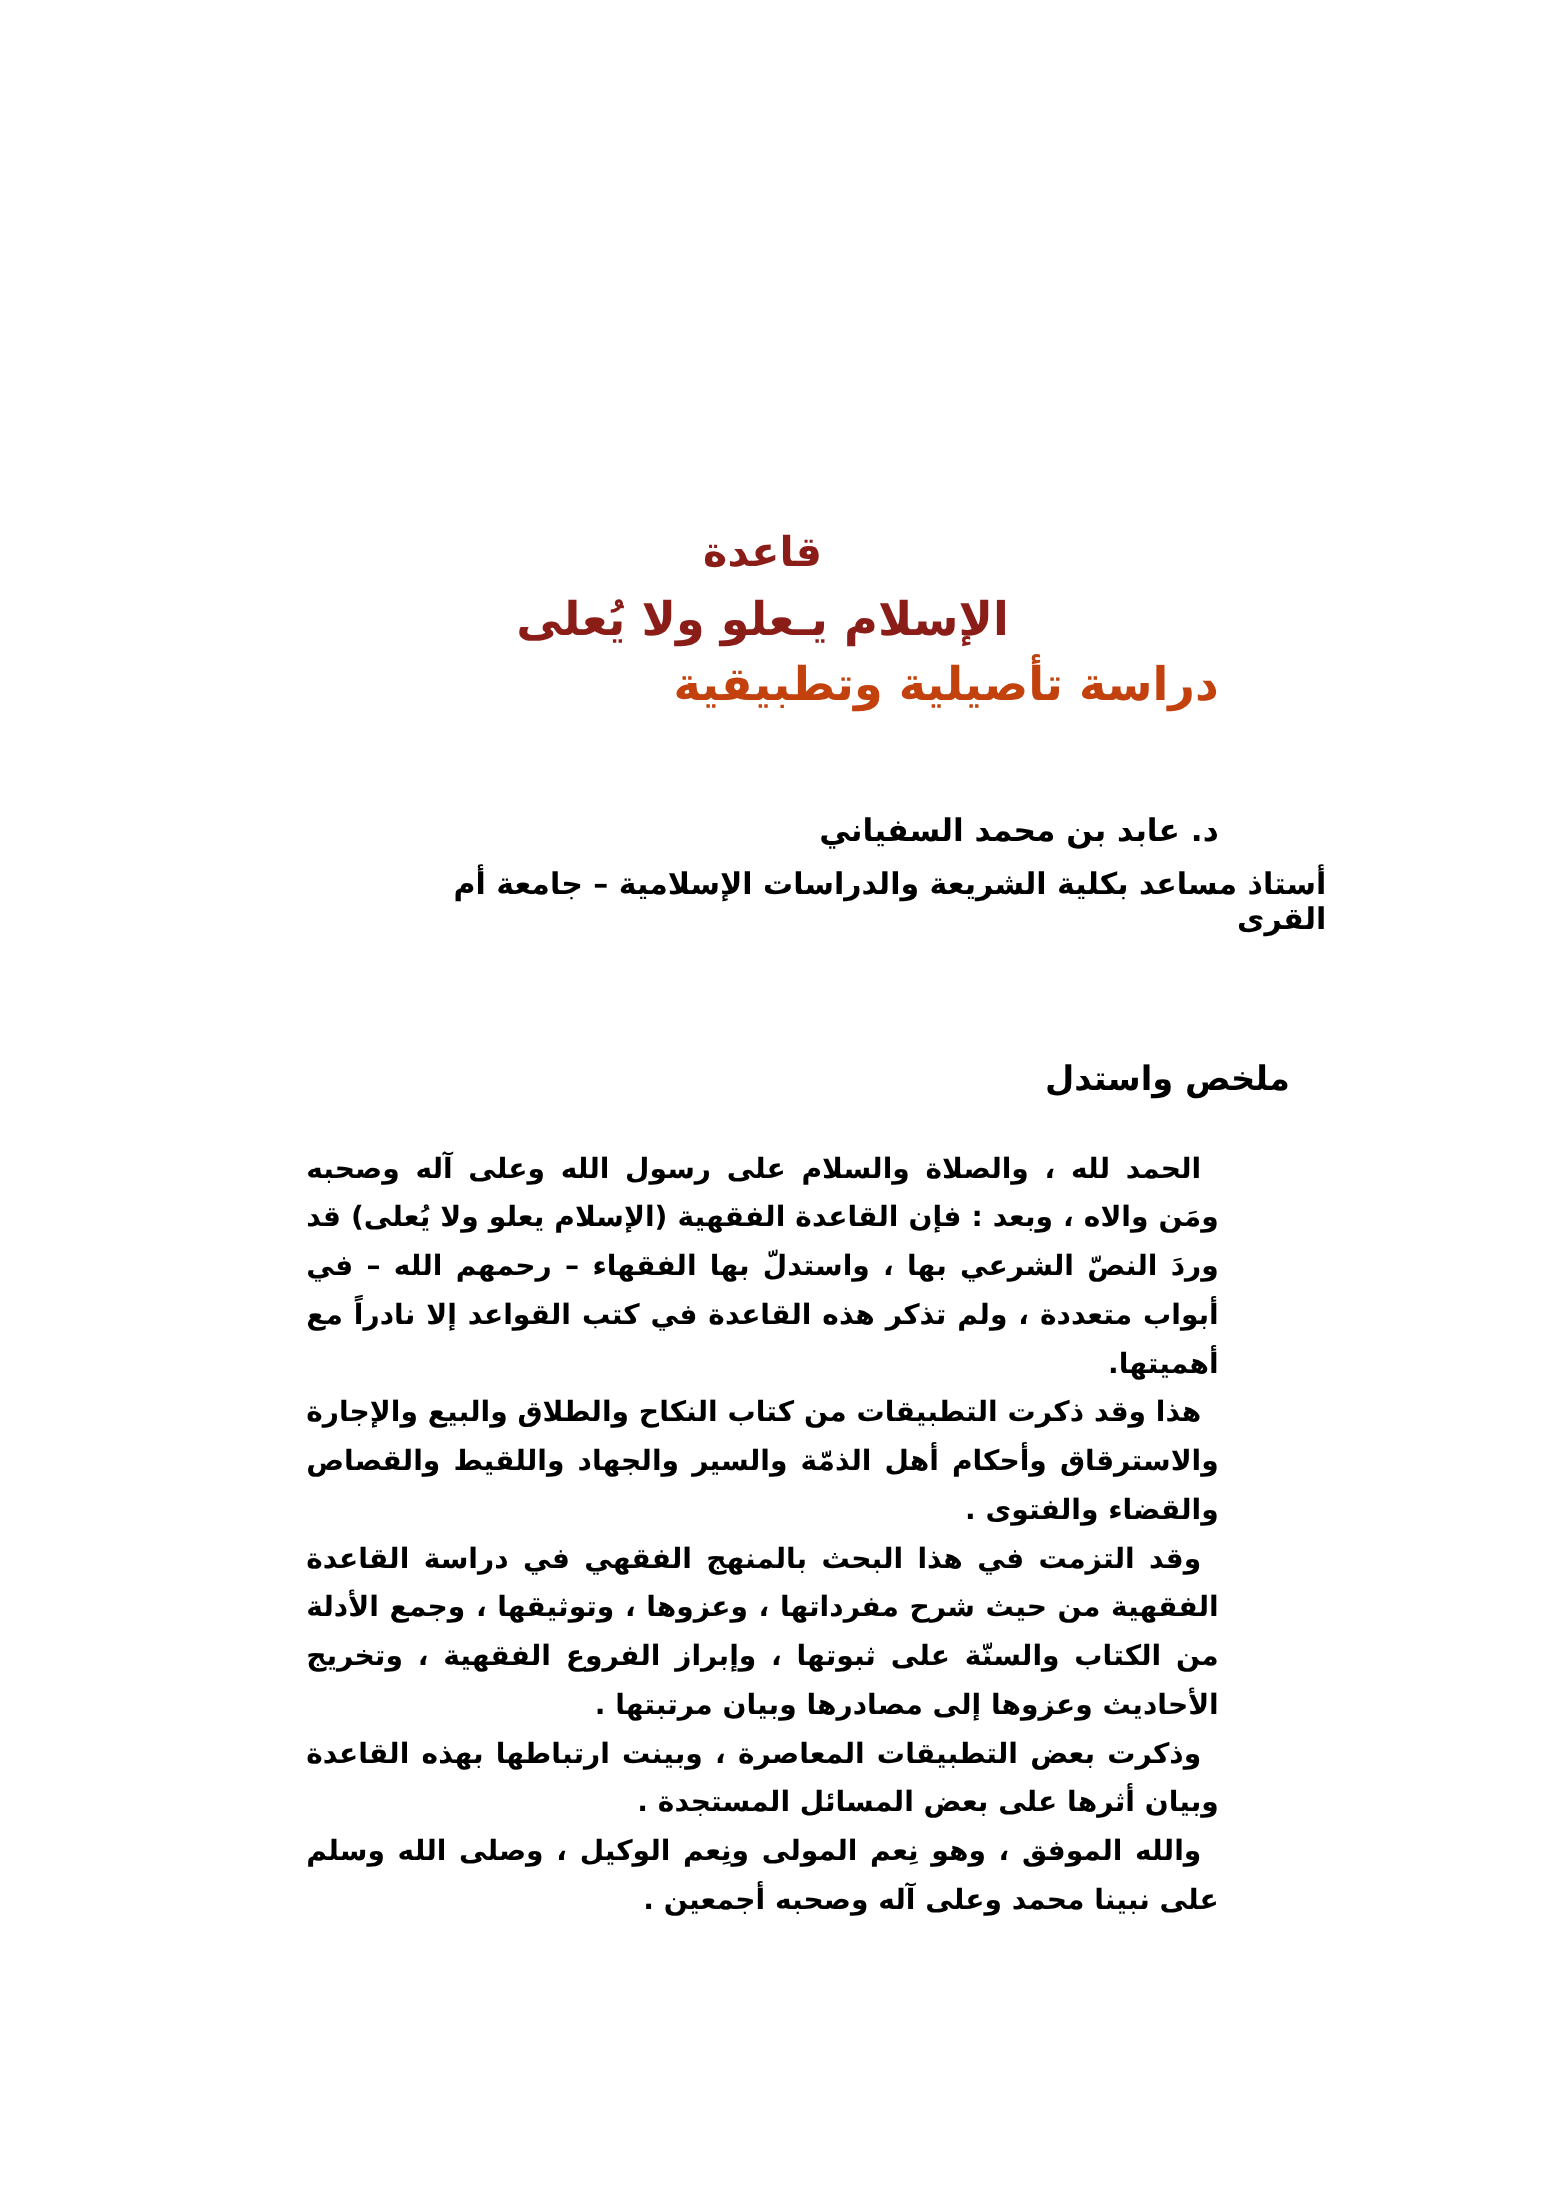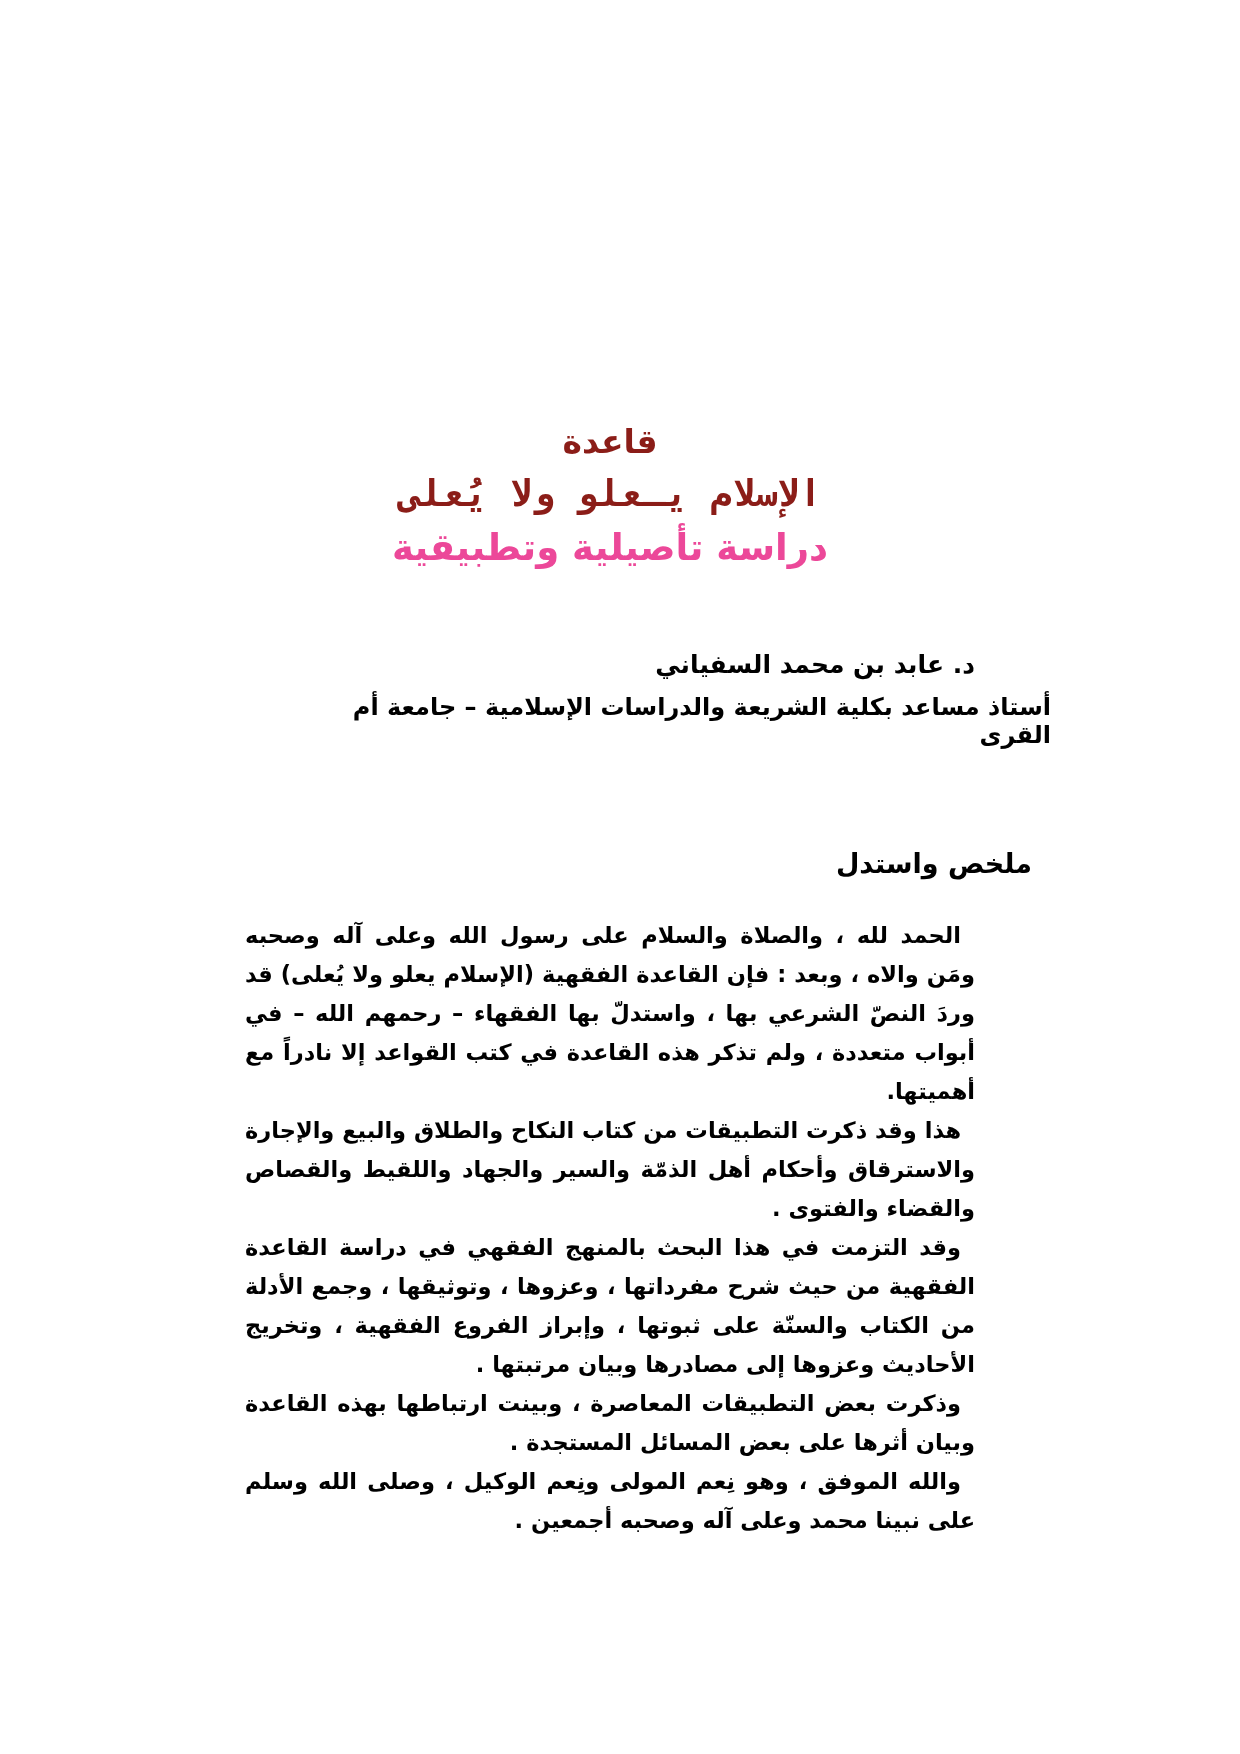--- a/index.html
+++ b/index.html
@@ -46,21 +46,21 @@
     color: #000;
   }
   .author-name {
     font-size: 25px;
     font-weight: bold;
     margin: 0 0 14px 0;
   }
   .author-affiliation {
     font-size: 24px;
     font-weight: bold;
-    margin: 10px;
+    margin: 0;
     transform: translateX(86px); 
   }
   
   .abstract-heading {
     position: absolute;
     top: 848px;
     right: 208px;
     font-size: 27px;
     font-weight: bold;
     color: #000;
@@ -83,22 +83,22 @@
     text-indent: 14px; 
   }
 </style>
 </head>
 <body>
 
 <div class="page">
 
   <div class="title-block">
     <h1 class="title-line-1" style="color: rgb(139, 29, 24);">قاعدة</h1>
-    <h1 class="title-line-2" style="color: rgb(139, 29, 24); font-family: Liberation Mono, monospace;">الإسلام يـعلو ولا يُعلى</h1>
-    <h1 class="title-line-3" style="color: #ec4899;">دراسة تأصيلية وتطبيقية</h1>
+    <h1 class="title-line-2" style="color: rgb(139, 29, 24);">الإسلام يـعلو ولا يُعلى</h1>
+    <h1 class="title-line-3" style="color: #c2410c; text-align: right;">دراسة تأصيلية وتطبيقية</h1>
   </div>
 
   <div class="author-block">
     <p class="author-name">د. عابد بن محمد السفياني</p>
     <p class="author-affiliation">أستاذ مساعد بكلية الشريعة والدراسات الإسلامية – جامعة أم القرى</p>
   </div>
 
   <h2 class="abstract-heading">ملخص واستدل</h2>
 
   <div class="abstract-body">

